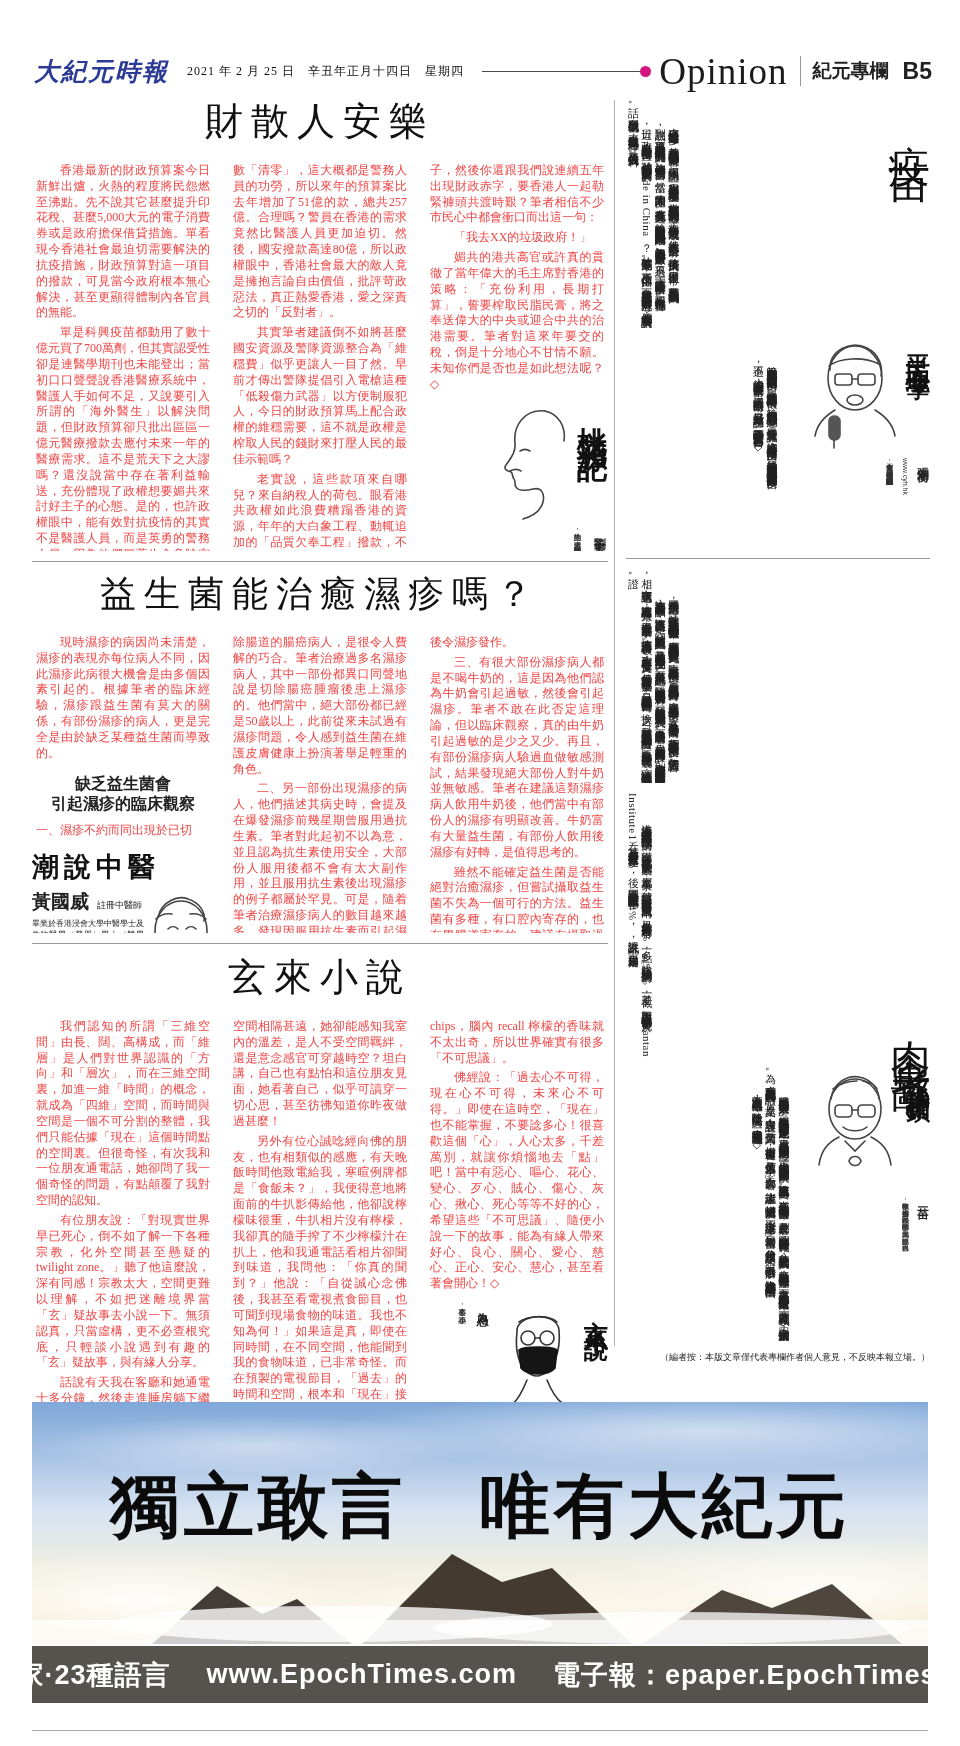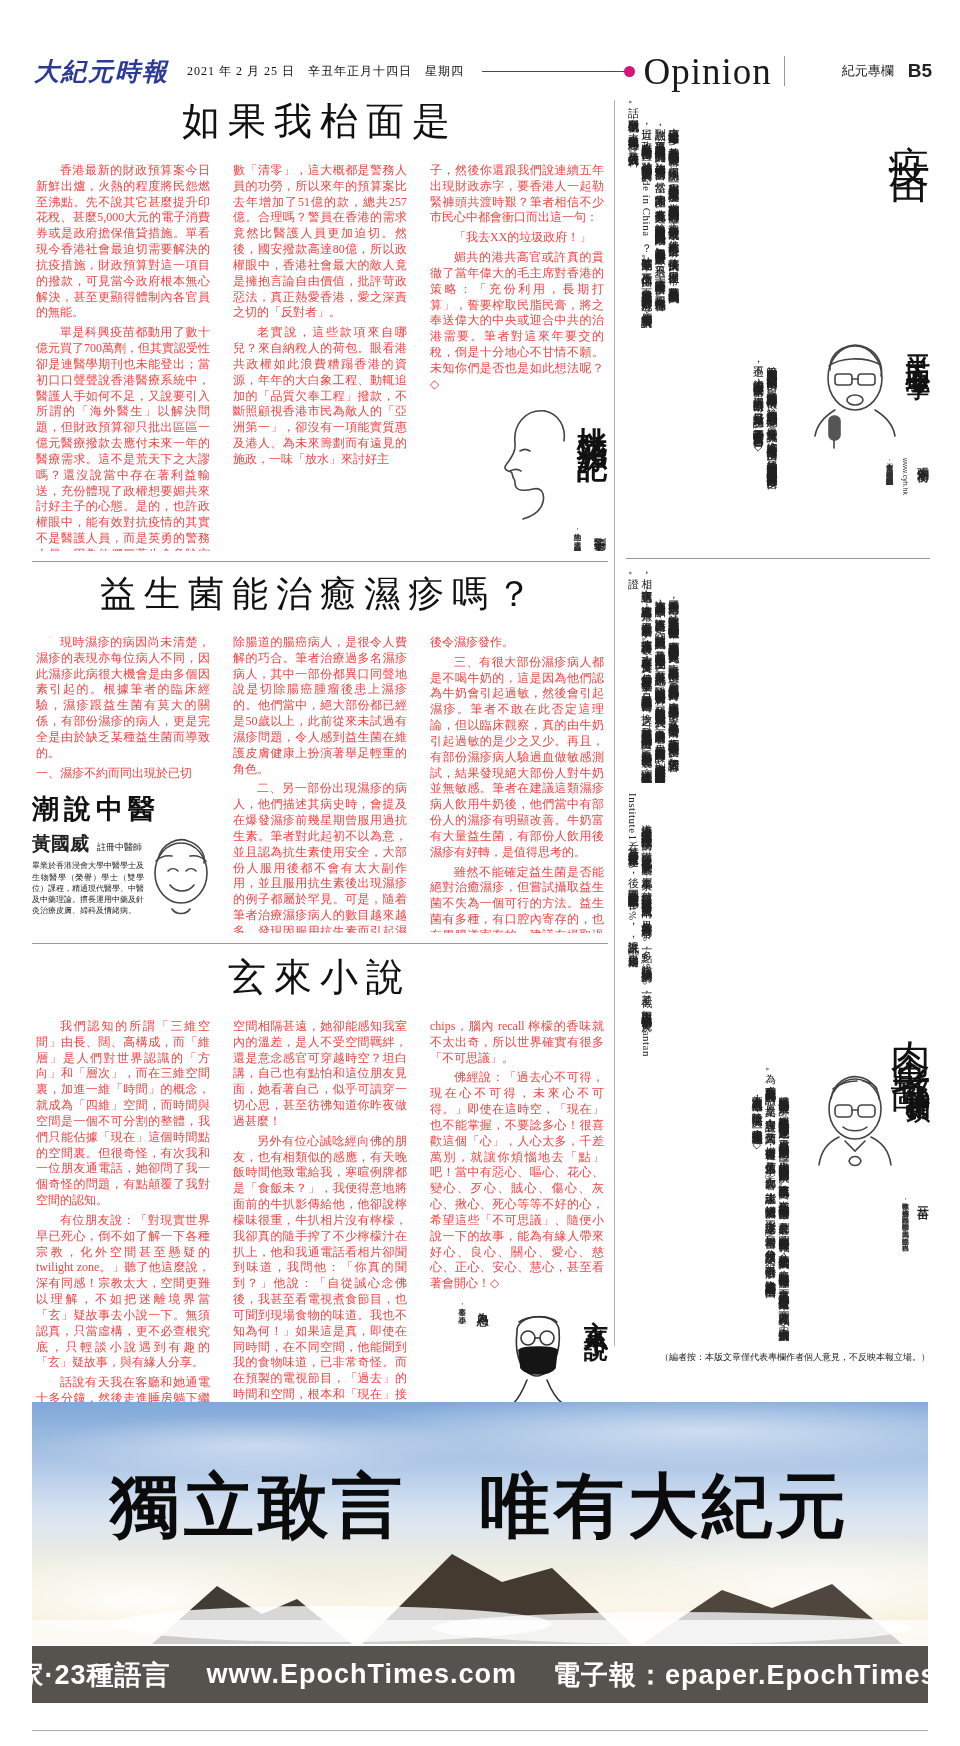--- a/index.html
+++ b/index.html
@@ -6,22 +6,22 @@
   .page{position:relative;width:960px;height:1746px;background:#fff;overflow:hidden;
         font-family:"Liberation Serif","DejaVu Serif",serif;color:#222;}
   
   .header{position:absolute;left:34px;right:28px;top:48px;height:46px;display:flex;align-items:center;}
   .logo{font-size:25px;font-weight:bold;font-style:italic;color:#2b3a94;letter-spacing:2px;white-space:nowrap;}
   .date{font-size:12px;margin-left:18px;letter-spacing:1px;color:#111;white-space:nowrap;}
   .hline{flex:1;height:1px;background:#4a4a4a;margin-left:18px;}
   .dot{width:11px;height:11px;border-radius:50%;background:#d4157e;margin-right:8px;}
   .opinion{font-size:37px;line-height:1;color:#1b1b1b;letter-spacing:1px;}
   .vbar{width:1px;height:30px;background:#999;margin:0 12px;}
-  .seczh{font-size:13px;font-weight:normal;white-space:nowrap;margin-left:45px;}
-  .pageno{font-size:19px;font-weight:bold;margin-left:14px;font-family:"Liberation Sans",sans-serif;}
+  .seczh{font-size:19px;font-weight:bold;white-space:nowrap;}
+  .pageno{font-size:23px;font-weight:bold;margin-left:14px;font-family:"Liberation Sans",sans-serif;}
   
   .left{position:absolute;left:32px;top:96px;width:576px;}
   .vrule{position:absolute;left:614px;top:100px;width:1px;height:1246px;background:#b0b0b0;}
   .right{position:absolute;left:626px;top:98px;width:304px;}
   .hrule{height:1px;background:#9a9a9a;margin:10px 0 8px;}
   
   .headline{text-align:center;font-size:38px;letter-spacing:8px;font-weight:500;color:#111;margin:0 0 12px;}
   .cols{display:flex;gap:15px;}
   .col{width:182px;overflow:hidden;}
   .col p{margin:4px;font-size:12px;line-height:1.32;text-align:justify;text-indent:2em;color:#ef4444;}
@@ -96,28 +96,29 @@
     <span class="dot"></span>
     <span class="opinion">Opinion</span>
     <span class="vbar"></span>
     <span class="seczh">紀元專欄</span>
     <span class="pageno">B5</span>
   </div>
 
   <div class="left">
 
     <div class="a1">
-      <div class="headline">如果我枱面是</div>
+      <div class="headline">財散人安樂</div>
       <div class="cols">
         <div class="col">
           <p>香港最新的財政預算案今日新鮮出爐，火熱的程度將民怨燃至沸點。先不說其它甚麼提升印花稅、甚麼5,000大元的電子消費券或是政府擔保借貸措施。單看現今香港社會最迫切需要解決的抗疫措施，財政預算對這一項目的撥款，可見當今政府根本無心解決，甚至更顯得體制內各官員的無能。</p>
           <p>單是科興疫苗都動用了數十億元買了700萬劑，但其實認受性卻是連醫學期刊也未能登出；當初口口聲聲說香港醫療系統中，醫護人手如何不足，又說要引入所謂的「海外醫生」以解決問題，但財政預算卻只批出區區一億元醫療撥款去應付未來一年的醫療需求。這不是荒天下之大謬嗎？還沒說當中存在著利益輸送，充份體現了政權想要媚共來討好主子的心態。是的，也許政權眼中，能有效對抗疫情的其實不是醫護人員，而是英勇的警務人員，因為他們冒著生命危險突襲封區，市民禁足以方便檢疫，大量的人手調配足以令社區的感染人</p>
         </div>
         <div class="col">
           <p class="cont">數「清零」，這大概都是警務人員的功勞，所以來年的預算案比去年增加了51億的款，總共257億。合理嗎？警員在香港的需求竟然比醫護人員更加迫切。然後，國安撥款高達80億，所以政權眼中，香港社會最大的敵人竟是擁抱言論自由價值，批評苛政惡法，真正熱愛香港，愛之深責之切的「反對者」。</p>
+          <p>其實筆者建議倒不如將甚麼國安資源及警隊資源整合為「維穩費」似乎更讓人一目了然。早前才傳出警隊提倡引入電槍這種「低殺傷力武器」以方便制服犯人，今日的財政預算馬上配合政權的維穩需要，這不就是政權是榨取人民的錢財來打壓人民的最佳示範嗎？</p>
           <p>老實說，這些款項來自哪兒？來自納稅人的荷包。眼看港共政權如此浪費糟蹋香港的資源，年年的大白象工程、動輒追加的「品質欠奉工程」撥款，不斷照顧視香港市民為敵人的「亞洲第一」，卻沒有一項能實質惠及港人、為未來籌劃而有遠見的施政，一味「放水」來討好主</p>
         </div>
         <div class="col">
           <p class="cont">子，然後你還跟我們說連續五年出現財政赤字，要香港人一起勒緊褲頭共渡時艱？筆者相信不少市民心中都會衝口而出這一句：</p>
           <p>「我去XX的垃圾政府！」</p>
           <p>媚共的港共高官或許真的貫徹了當年偉大的毛主席對香港的策略：「充份利用，長期打算」，誓要榨取民脂民膏，將之奉送偉大的中央或迎合中共的治港需要。筆者對這來年要交的稅，倒是十分地心不甘情不願。未知你們是否也是如此想法呢？◇</p>
           <div class="sigrow">
             <span class="portrait">
               <svg width="78" height="118" viewBox="0 0 78 118" fill="none" stroke="#444" stroke-width="1.6" stroke-linecap="round">
                 <path d="M52 8 C32 6 20 22 22 40 C23 50 17 56 13 62 C10 66 14 68 18 69 C20 70 19 74 21 76 C23 78 21 81 23 84 C25 88 33 88 40 86 C48 84 52 90 50 99 C48 108 40 113 30 116"></path>
@@ -136,20 +137,24 @@
       </div>
     </div>
 
     <div class="hrule"></div>
 
     <div class="a2">
       <div class="headline" style="font-size:36px;">益生菌能治癒濕疹嗎？</div>
       <div class="cols">
         <div class="col">
           <p>現時濕疹的病因尚未清楚，濕疹的表現亦每位病人不同，因此濕疹此病很大機會是由多個因素引起的。根據筆者的臨床經驗，濕疹跟益生菌有莫大的關係，有部份濕疹的病人，更是完全是由於缺乏某種益生菌而導致的。</p>
+          <div class="subhead">
+            <div>缺乏益生菌會</div>
+            <div>引起濕疹的臨床觀察</div>
+          </div>
           <p style="text-indent:0;text-align:left;">一、濕疹不約而同出現於已切</p>
           <div class="cal-h">潮說中醫</div>
           <div class="docrow">
             <div class="docinfo">
               <span class="docname">黃國威</span>
               <span class="doctitle">註冊中醫師</span>
               <div class="docbio">畢業於香港浸會大學中醫學士及生物醫學（榮譽）學士（雙學位）課程，精通現代醫學、中醫及中藥理論。擅長運用中藥及針灸治療皮膚、婦科及情緒病。</div>
               
             </div>
             <span class="portrait">

